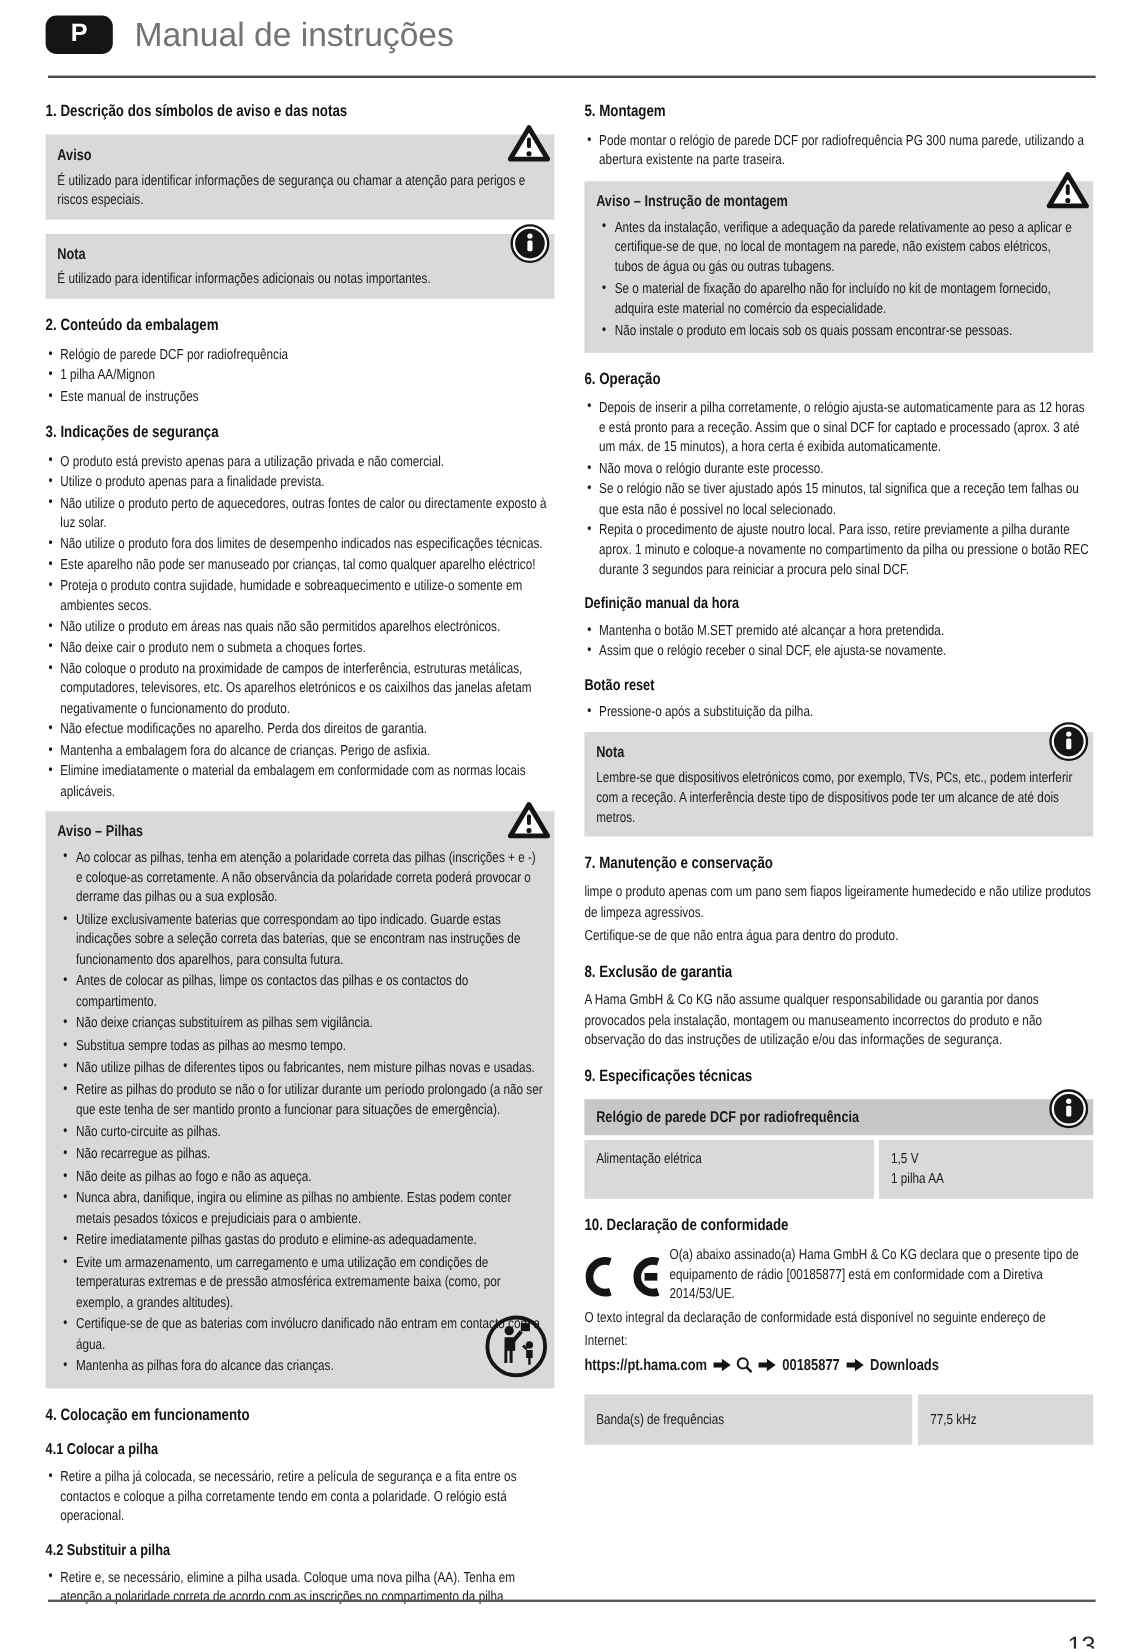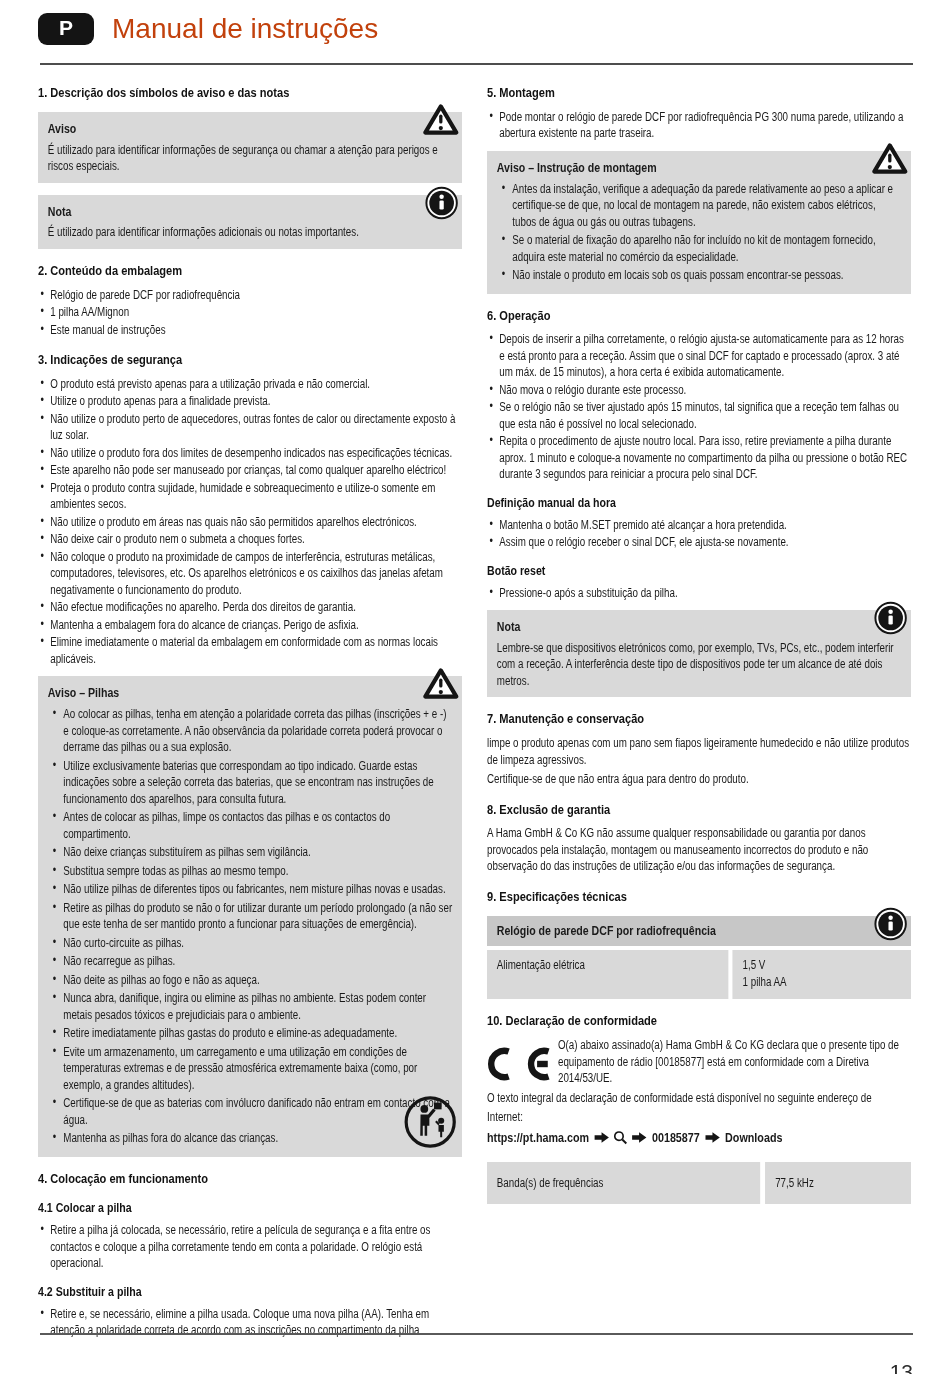--- a/index.html
+++ b/index.html
@@ -11,21 +11,21 @@
     font-family: "Liberation Sans", "DejaVu Sans", sans-serif;
   }
   .page { position: relative; width: 950px; height: 1374px; overflow: hidden; background:#fff; }
 
   
   .header { position: absolute; left: 38px; top: 13px; display: flex; align-items: center; gap: 18px; }
   .lang-badge {
     background: #141414; color: #fff; font-weight: bold; font-size: 21px;
     padding: 3px 21px 5px; border-radius: 9px; line-height: 1.1;
   }
-  .doc-title { font-size: 28px; color: #c2410c; }
+  .doc-title { font-size: 28px; color: #737373; }
   .top-rule { position: absolute; left: 40px; right: 37px; top: 63px; border-top: 2px solid #4d4d4d; }
 
   
   .col {
     position: absolute; top: 84px; width: 520px;
     transform: scaleX(0.8154); transform-origin: top left;
     font-size: 12px; line-height: 1.375; color: #1a1a1a;
   }
   #col-left  { left: 38px; }
   #col-right { left: 487px; }

